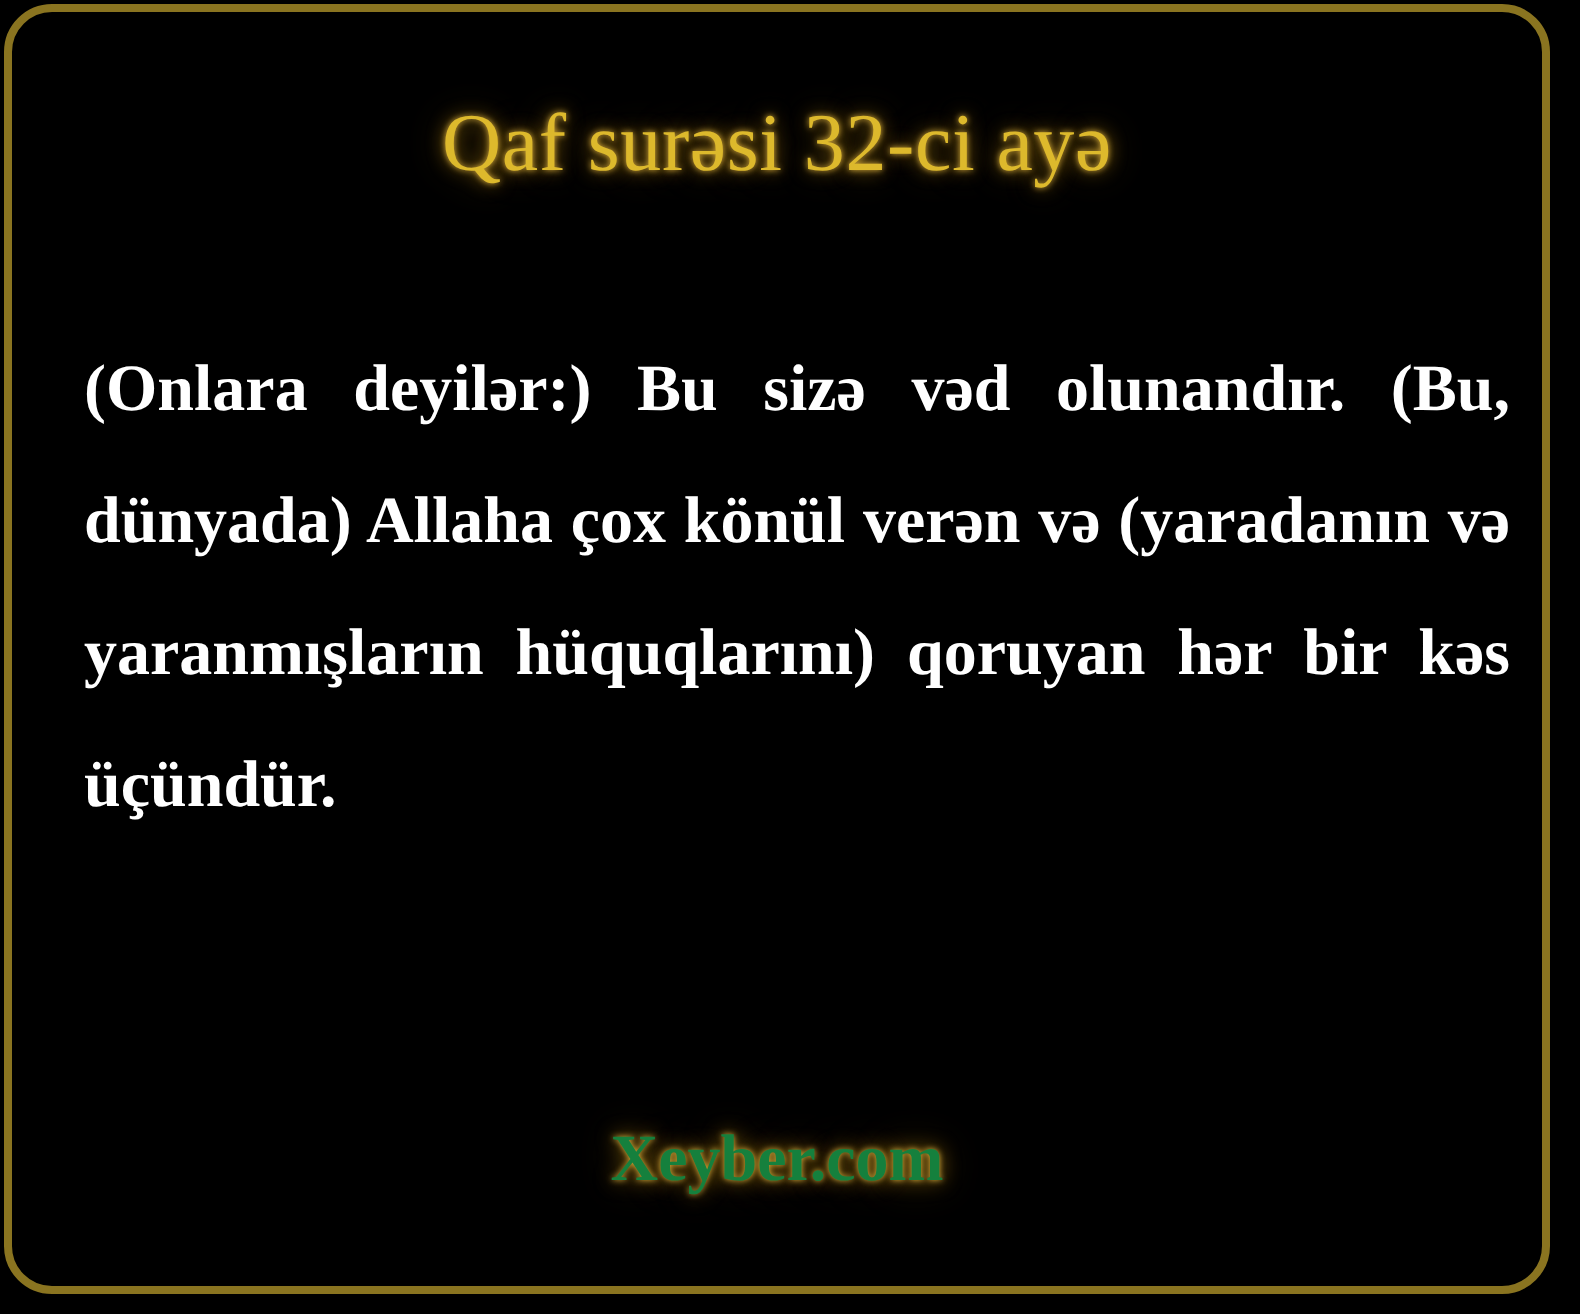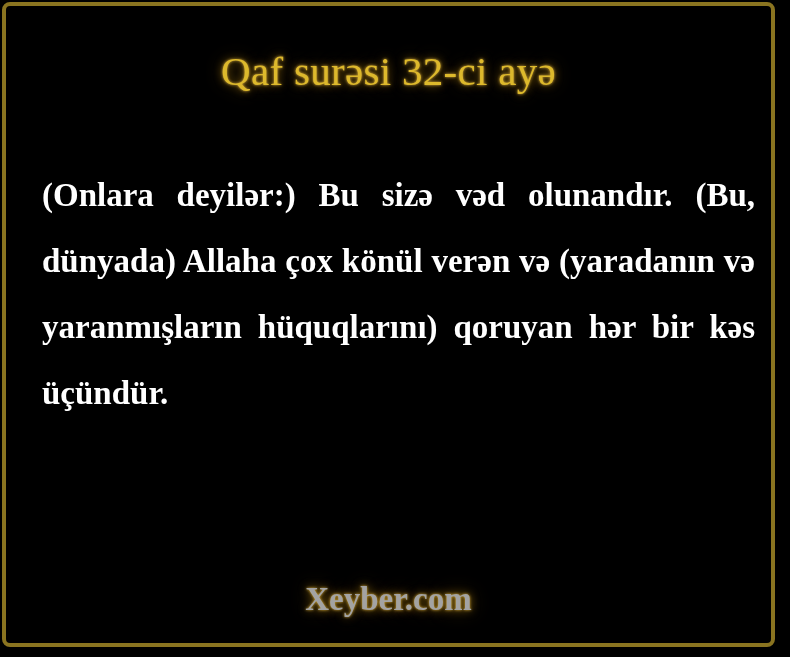--- a/index.html
+++ b/index.html
@@ -16,21 +16,21 @@
 
   #card {
     position: absolute;
     left: 2px;
     top: 2px;
     width: 773px;
     height: 645px;
     box-sizing: border-box;
     background: #000000;
     border: 4px solid #8a7420;
-    border-radius: 8px;
+    border-radius: 24px;
     overflow: hidden;
   }
 
   #title {
     position: absolute;
     left: 0;
     top: 42px;
     width: 100%;
     text-align: center;
     font-size: 41px;
@@ -62,27 +62,26 @@
 
   #footer {
     position: absolute;
     left: 0;
     top: 555px;
     width: 100%;
     text-align: center;
     font-size: 33px;
     font-weight: 700;
     line-height: 1.2;
-    color: #a3a3a3;
+    color: #15803d;
     text-shadow:
       0 0 3px rgba(255, 205, 70, 0.85),
       0 0 10px rgba(226, 170, 30, 0.55),
       0 0 20px rgba(180, 128, 12, 0.40);
     white-space: nowrap;
-    margin-top: 19px;
   }
 </style>
 </head>
 <body>
 
 <div id="card">
 
   <div id="title">Qaf surəsi 32-ci ayə</div>
 
   <div id="body-text">(Onlara deyilər:) Bu sizə vəd olunandır. (Bu, dünyada) Allaha çox könül verən və (yaradanın və yaranmışların hüquqlarını) qoruyan hər bir kəs üçündür.</div>

